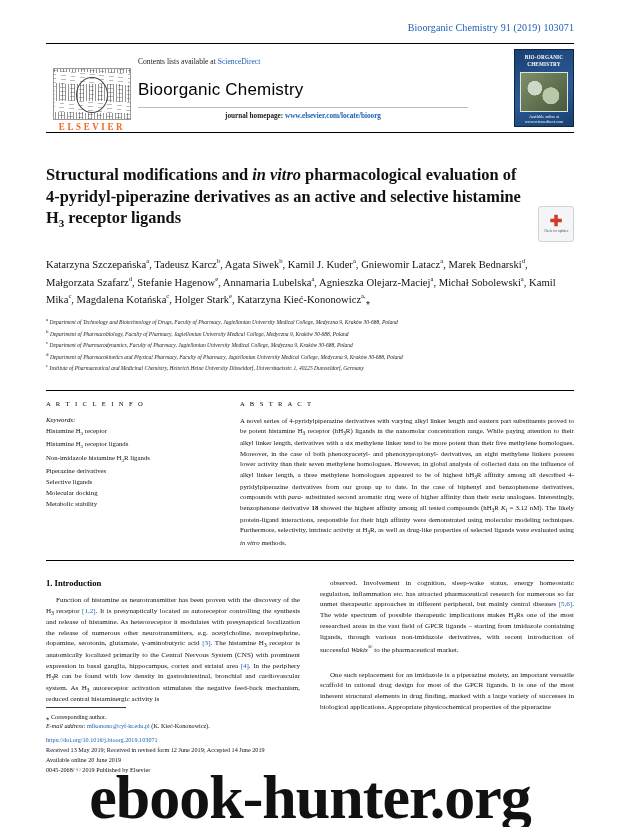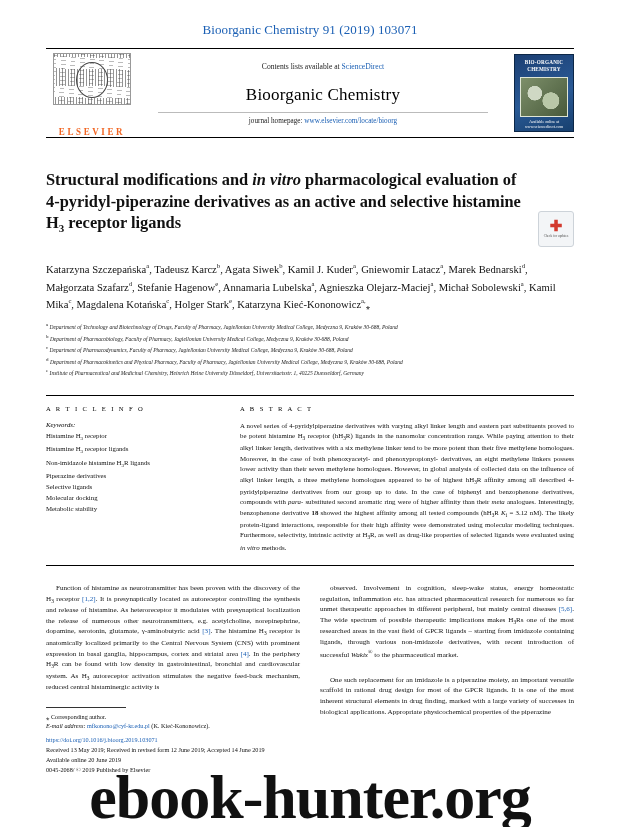--- a/index.html
+++ b/index.html
@@ -17,43 +17,43 @@
   }
   .page {
     position: relative;
     width: 620px;
     height: 827px;
     box-sizing: border-box;
     padding: 0 46px;
   }
   
   .journal-ref {
-    text-align: center;
-    font-size: 13px;
+    text-align: right;
+    font-size: 10px;
     color: #1a5fb4;
     padding-top: 22px;
     letter-spacing: 0.1px;
     font-family: "Liberation Serif", serif;
   }
   
   .masthead {
     margin-top: 10px;
     border-top: 1.2px solid #000;
     border-bottom: 1.2px solid #000;
     height: 88px;
     display: flex;
     align-items: stretch;
   }
   .mast-left {
     width: 92px;
     border-right: 0px solid #ccc;
     display: flex;
     flex-direction: column;
     align-items: center;
-    justify-content: space-between;
+    justify-content: flex-end;
     padding-top: 4px;
     box-sizing: border-box;
   }
   .elsevier-tree {
     width: 76px;
     height: 50px;
     border: 0.8px solid #999;
     background: #fff;
     position: relative;
     overflow: hidden;
@@ -78,42 +78,42 @@
     letter-spacing: 2.6px;
     color: #f26522;
     font-family: "Liberation Serif", serif;
     font-weight: 700;
     transform: scaleY(1.15);
   }
   .mast-center {
     flex: 1;
     display: flex;
     flex-direction: column;
-    align-items: center;
     justify-content: center;
     gap: 7px;
   }
   .contents-line {
     font-size: 7.6px;
     color: #222;
   }
   .contents-line a { color: #1a5fb4; text-decoration: none; }
   .journal-title {
     font-size: 17px;
-    font-family: Liberation Serif, serif;
+    font-family: Liberation Sans, sans-serif;
     letter-spacing: 0.2px;
     margin-top: 7px;
   }
   .homepage-line {
     font-size: 7.2px;
     color: #222;
     border-top: 0.7px solid #bbb;
     padding-top: 4px;
     width: 330px;
     text-align: center;
+    font-weight: bold;
   }
   .homepage-line a { color: #1a5fb4; text-decoration: none; }
   .mast-right {
     width: 66px;
     display: flex;
     align-items: center;
     justify-content: flex-end;
     padding-right: 0px;
   }
   .cover {
@@ -385,20 +385,21 @@
       </div>
     </div>
     <div class="col-abs">
       <div class="sec-head">A B S T R A C T</div>
       <div class="abs-text">A novel series of 4-pyridylpiperazine derivatives with varying alkyl linker length and eastern part substituents proved to be potent histamine H<sub>3</sub> receptor (hH<sub>3</sub>R) ligands in the nanomolar concentration range. While paying attention to their alkyl linker length, derivatives with a six methylene linker tend to be more potent than their five methylene homologues. Moreover, in the case of both phenoxyacetyl- and phenoxypropionyl- derivatives, an eight methylene linkers possess lower activity than their seven methylene homologues. However, in global analysis of collected data on the influence of alkyl linker length, a three methylene homologues appeared to be of highest hH<sub>3</sub>R affinity among all described 4-pyridylpiperazine derivatives from our group up to date. In the case of biphenyl and benzophenone derivatives, compounds with <i>para</i>- substituted second aromatic ring were of higher affinity than their <i>meta</i> analogues. Interestingly, benzophenone derivative <b>18</b> showed the highest affinity among all tested compounds (hH<sub>3</sub>R <i>K</i><sub>i</sub> = 3.12 nM). The likely protein-ligand interactions, responsible for their high affinity were demonstrated using molecular modeling techniques. Furthermore, selectivity, intrinsic activity at H<sub>3</sub>R, as well as drug-like properties of selected ligands were evaluated using <i>in vitro</i> methods.</div>
     </div>
   </div>
 
   <div class="body-cols">
     <div class="bcol">
+      <div class="sec-title">1. Introduction</div>
       <p class="para">Function of histamine as neurotransmitter has been proven with the discovery of the H<sub>3</sub> receptor <span class="lnk">[1,2]</span>. It is presynaptically located as autoreceptor controlling the synthesis and release of histamine. As heteroreceptor it modulates with presynaptical localization the release of numerous other neurotransmitters, e.g. acetylcholine, norepinephrine, dopamine, serotonin, glutamate, γ-aminobutyric acid <span class="lnk">[3]</span>. The histamine H<sub>3</sub> receptor is anatomically localized primarily to the Central Nervous System (CNS) with prominent expression in basal ganglia, hippocampus, cortex and striatal area <span class="lnk">[4]</span>. In the periphery H<sub>3</sub>R can be found with low density in gastrointestinal, bronchial and cardiovascular system. As H<sub>3</sub> autoreceptor activation stimulates the negative feed-back mechanism, reduced central histaminergic activity is</p>
     </div>
     <div class="bcol">
       <p class="para">observed. Involvement in cognition, sleep-wake status, energy homeostatic regulation, inflammation etc. has attracted pharmaceutical research for numerous so far unmet therapeutic approaches in different peripheral, but mainly central diseases <span class="lnk">[5,6]</span>. The wide spectrum of possible therapeutic implications makes H<sub>3</sub>Rs one of the most researched areas in the vast field of GPCR ligands – starting from imidazole containing ligands, through various non-imidazole derivatives, with recent introduction of successful <i>Wakix</i><sup>®</sup> to the pharmaceutical market.</p>
       <p class="para">One such replacement for an imidazole is a piperazine moiety, an important versatile scaffold in rational drug design for most of the GPCR ligands. It is one of the most inherent structural elements in drug finding, marked with a large variety of successes in biological applications. Appropriate physicochemical properties of the piperazine</p>
     </div>
   </div>
 
   <div class="footnote">
     <div class="rule"></div>

